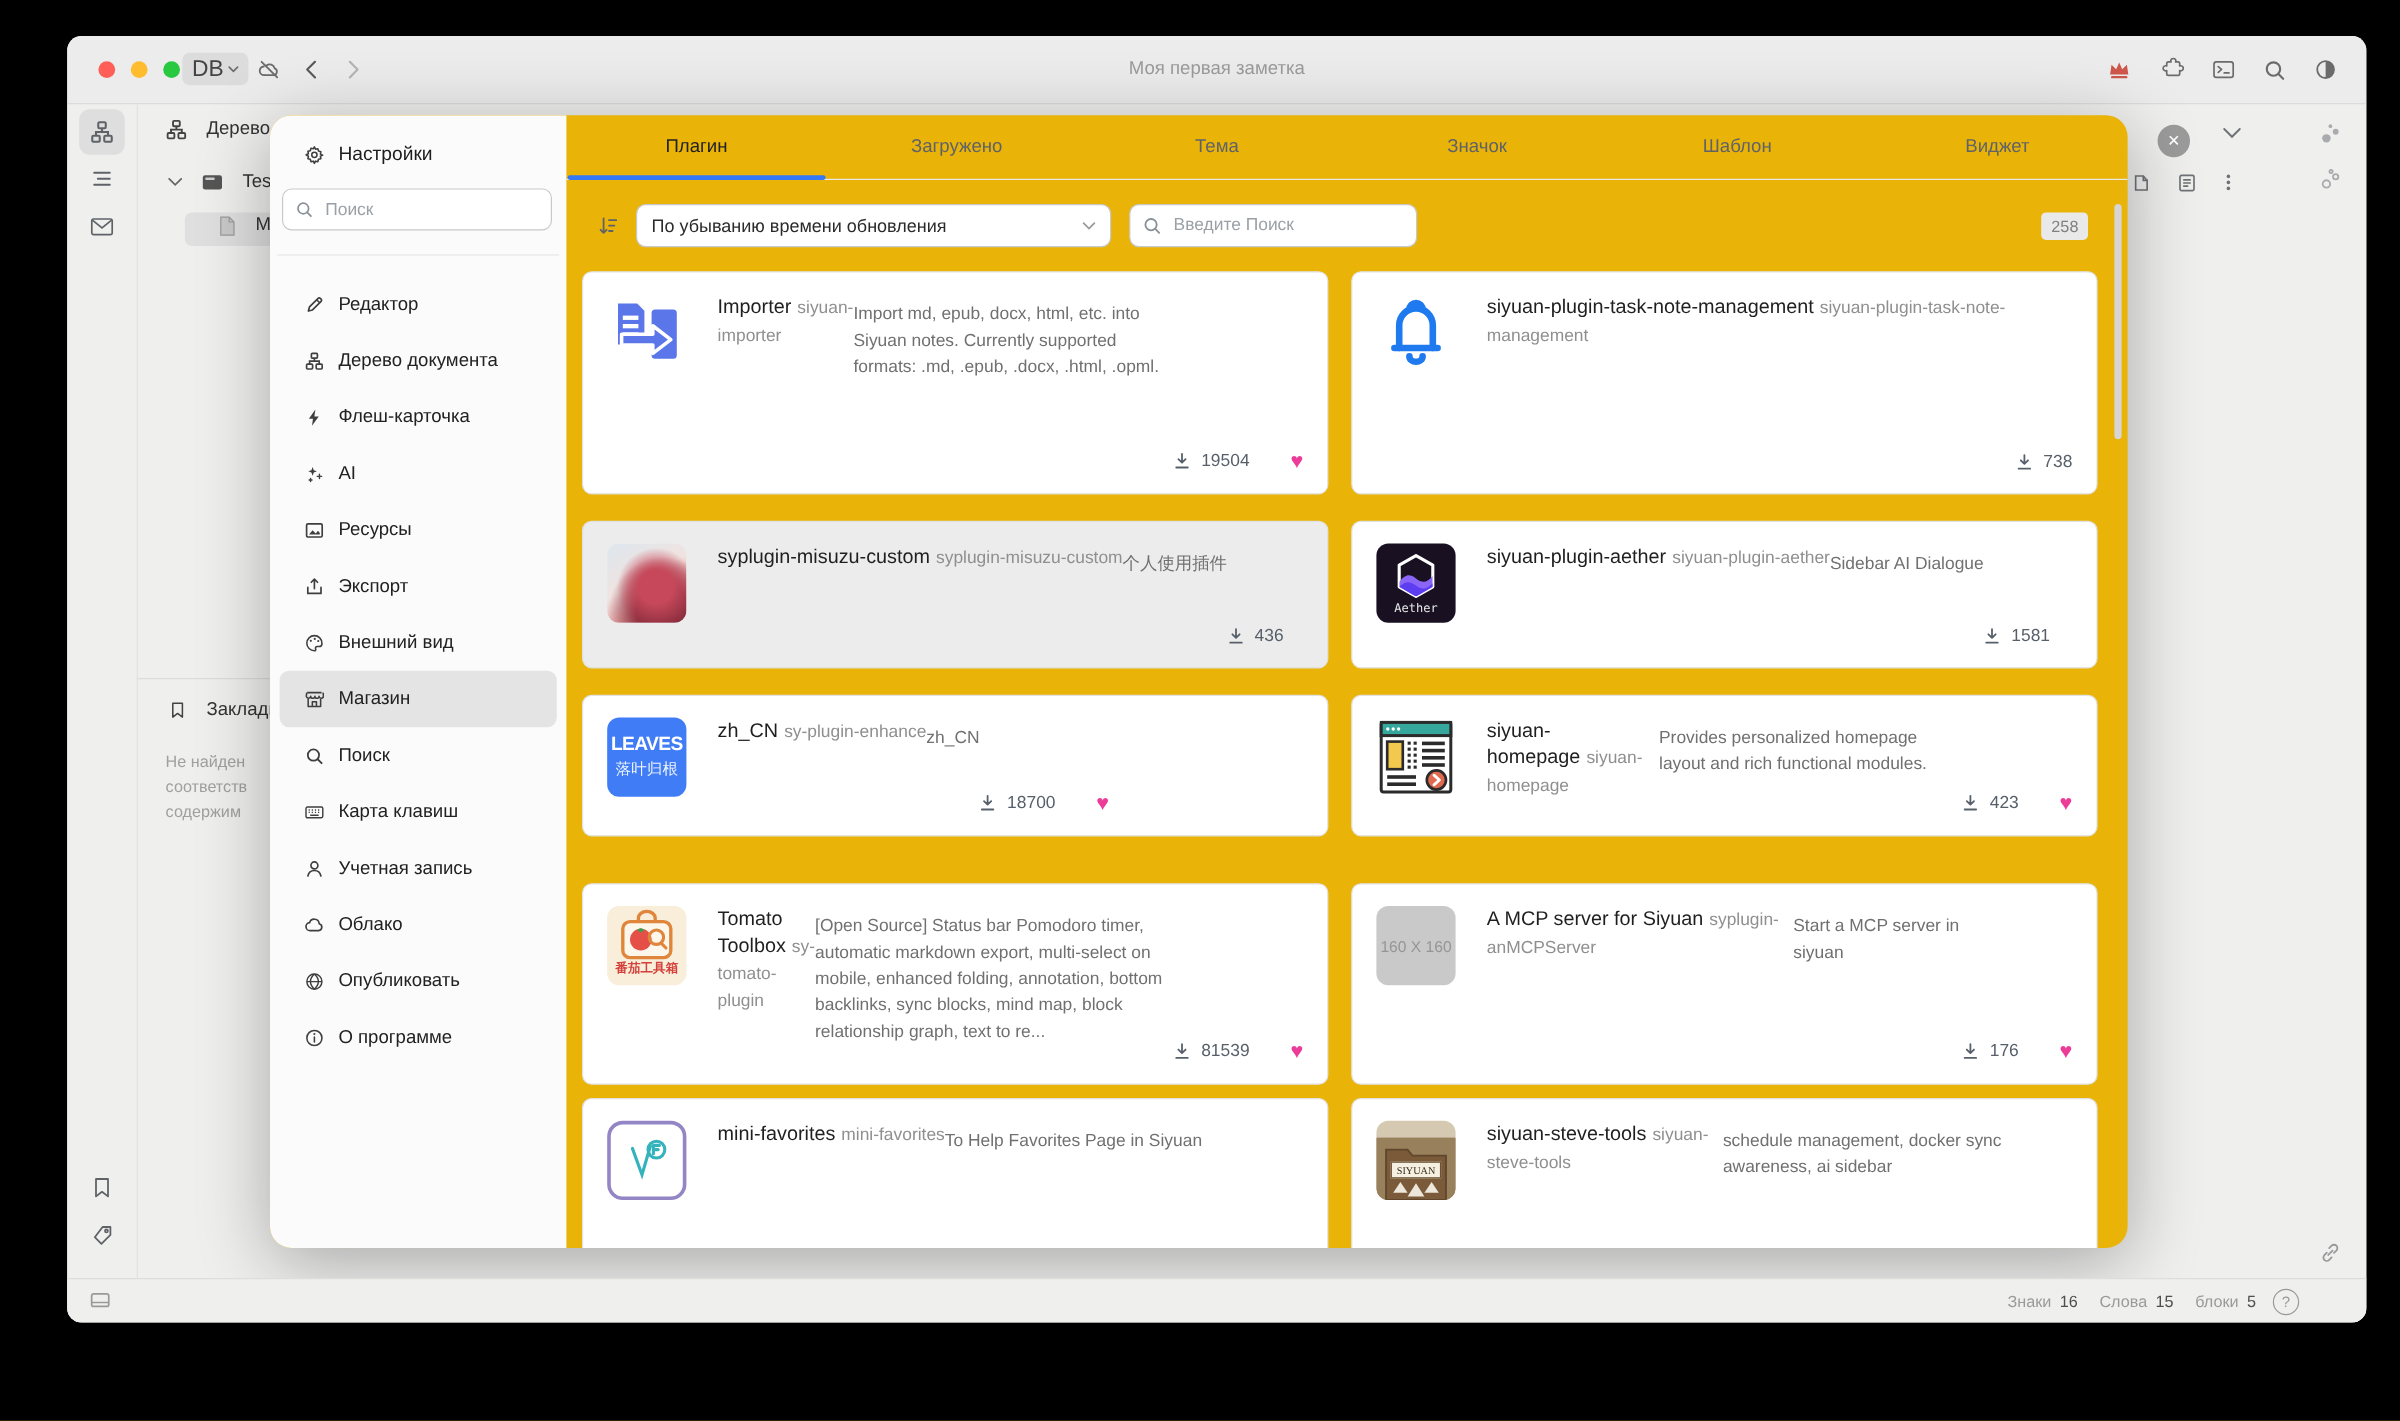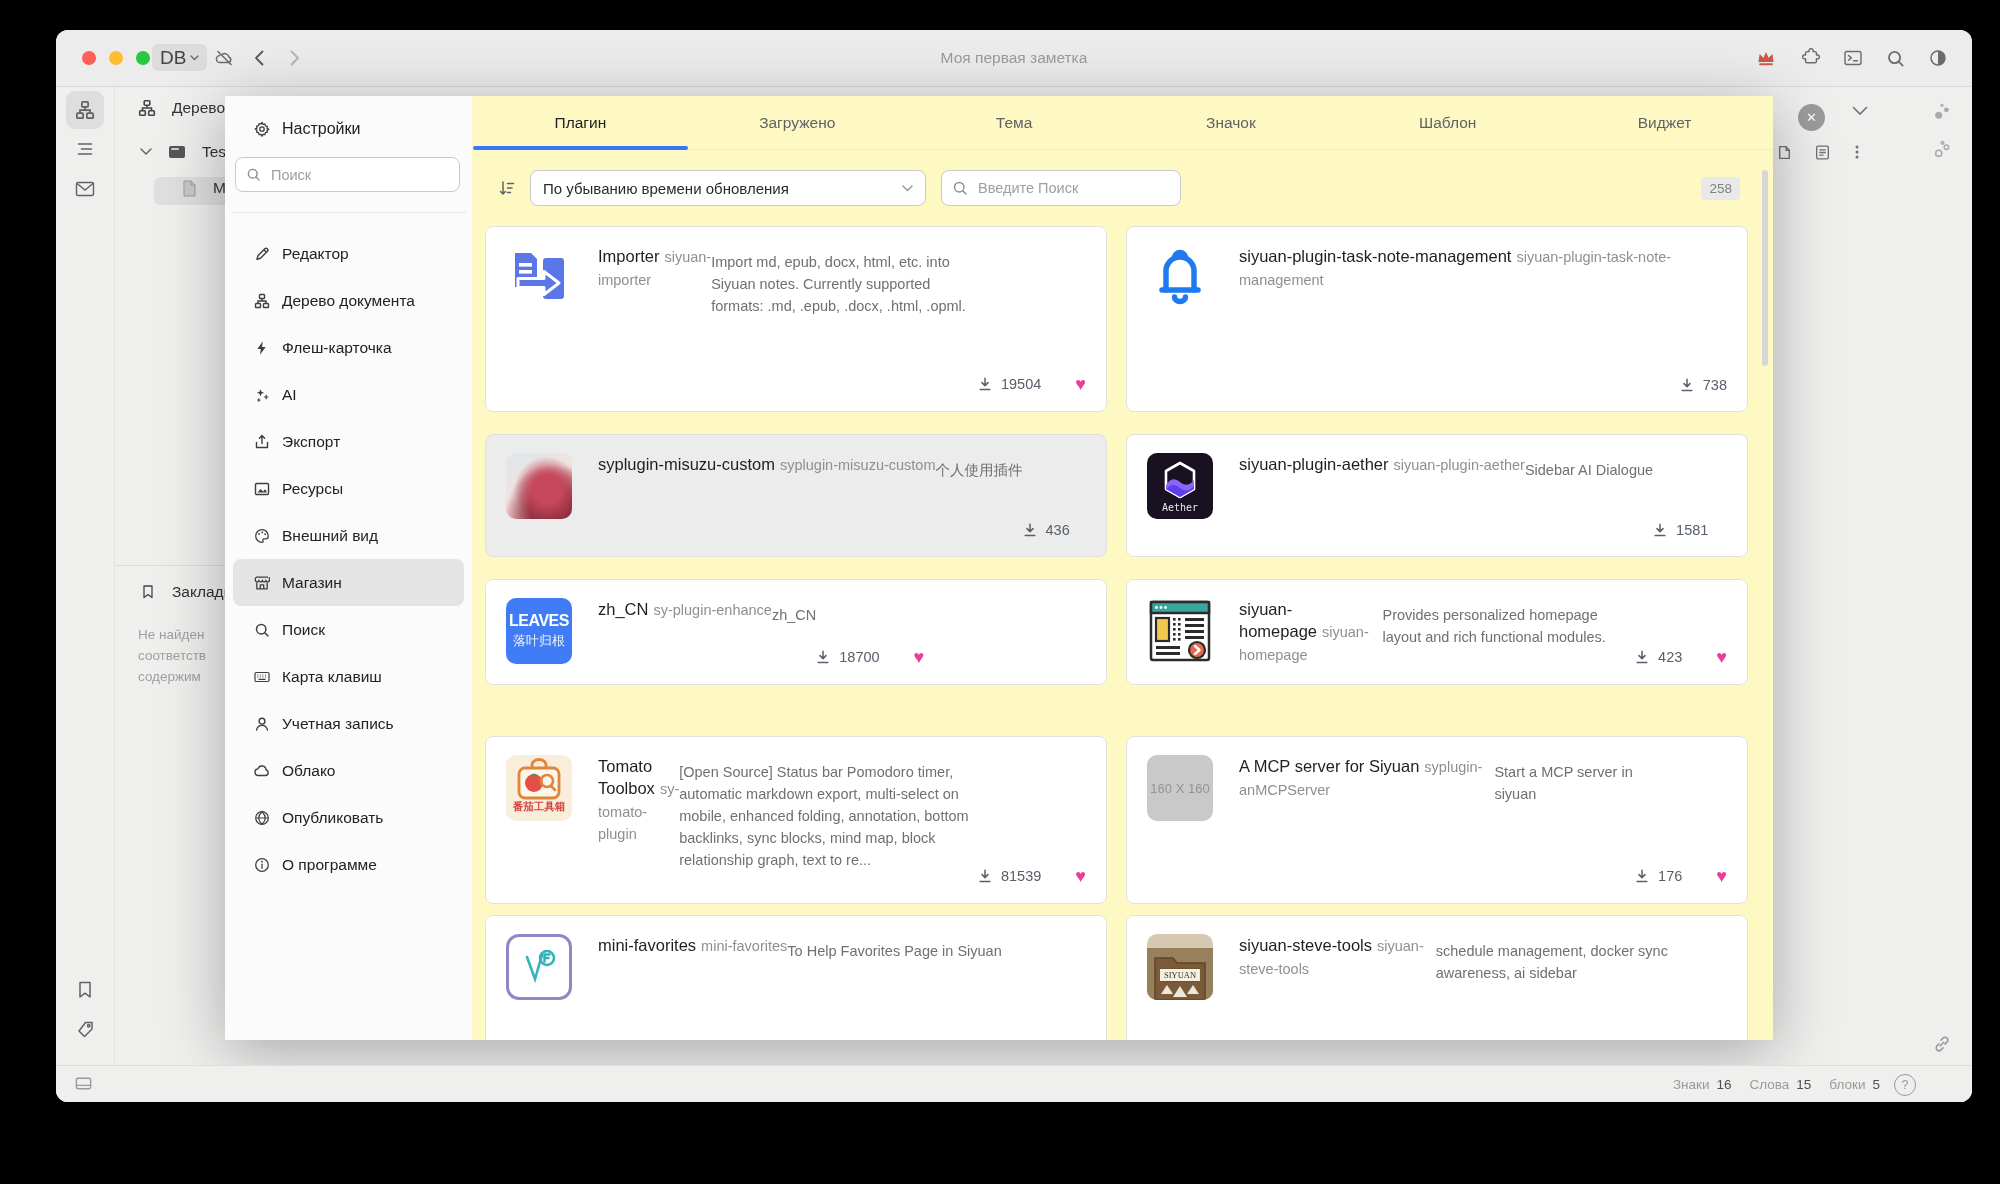--- a/index.html
+++ b/index.html
@@ -39,21 +39,21 @@
   .plain-ic{position:absolute;color:#6f7276;}
   
   .statusbar{position:absolute;left:0;right:0;bottom:0;height:36px;background:#efefee;border-top:1px solid #ddddDC;}
   .sb-right{position:absolute;right:92px;top:0;height:36px;display:flex;align-items:center;gap:18px;font-size:13.5px;color:#9a9a9a;}
   .sb-pair{display:flex;gap:7px;align-items:center;}
   .sb-num{color:#4f4f4f;}
   .sb-help{position:absolute;right:56px;top:8px;width:20px;height:20px;border:1.4px solid #9a9a9a;border-radius:50%;
            color:#9a9a9a;display:flex;align-items:center;justify-content:center;font-size:12.5px;}
   .sb-left-ic{position:absolute;left:18px;top:8px;color:#9a9a9a;}
   
-  .dialog{position:absolute;left:169px;top:9px;width:1548px;height:944px;background:#fef9c3;border-radius:0;
+  .dialog{position:absolute;left:169px;top:9px;width:1548px;height:944px;background:#eab308;border-radius:18px;
           box-shadow:0 12px 60px rgba(0,0,0,.30);overflow:hidden;}
   .sidebar{position:absolute;left:0;top:0;bottom:0;width:247px;background:#fbfbfb;}
   .sb-header{position:absolute;left:29px;top:24px;display:flex;align-items:center;gap:12px;font-size:16px;color:#1d1d1d;}
   .sb-search{position:absolute;left:10px;top:61px;width:225px;height:35px;border:1px solid #c9c9c9;border-radius:8px;
              background:#fff;display:flex;align-items:center;gap:8px;padding:0 10px;box-sizing:border-box;}
   .sb-search input{border:none;outline:none;flex:1;font-size:14.5px;font-family:"Liberation Sans",sans-serif;color:#333;background:transparent;min-width:0;}
   .sb-search input::placeholder{color:#9aa0a6;}
   .sb-divider{position:absolute;left:6px;top:116px;width:235px;height:1px;background:#e7e7e7;}
   .menu{position:absolute;left:0;top:134px;right:0;}
   .menu-item{height:47px;margin:0 8px;padding-left:21px;display:flex;align-items:center;gap:12px;
@@ -356,32 +356,32 @@
             <span>Флеш-карточка</span>
           </div>
           <div class="menu-item">
             <svg class="mi-ic" viewBox="0 0 16 16" fill="none" stroke="currentColor" stroke-width="1.2" stroke-linecap="round">
                 <path d="M6.5 2.2l1 2.6 2.6 1-2.6 1-1 2.6-1-2.6-2.6-1 2.6-1z" fill="currentColor" stroke="none"></path>
                 <path d="M12.2 8.2v3.6M10.4 10h3.6M4.8 11.8v2.4M3.6 13h2.4"></path>
               </svg>
             <span>AI</span>
           </div>
           <div class="menu-item">
+            <svg class="mi-ic" viewBox="0 0 16 16" fill="none" stroke="currentColor" stroke-width="1.4">
+                <rect x="1.5" y="2.5" width="13" height="11" rx="1.2"></rect>
+                <path d="M3.5 11.5l3-3.6 2.6 2.6 1.9-2.2 1.5 1.9v1.3z" fill="currentColor" stroke="none"></path>
+              </svg>
+            <span>Ресурсы</span>
+          </div>
+          <div class="menu-item">
             <svg class="mi-ic" viewBox="0 0 16 16" fill="none" stroke="currentColor" stroke-width="1.4" stroke-linecap="round" stroke-linejoin="round">
                 <path d="M8 9.5V1.8M5.4 4.2L8 1.6l2.6 2.6"></path>
                 <path d="M2.5 8.5v5h11v-5"></path>
               </svg>
             <span>Экспорт</span>
-          </div>
-          <div class="menu-item">
-            <svg class="mi-ic" viewBox="0 0 16 16" fill="none" stroke="currentColor" stroke-width="1.4">
-                <rect x="1.5" y="2.5" width="13" height="11" rx="1.2"></rect>
-                <path d="M3.5 11.5l3-3.6 2.6 2.6 1.9-2.2 1.5 1.9v1.3z" fill="currentColor" stroke="none"></path>
-              </svg>
-            <span>Ресурсы</span>
           </div>
           <div class="menu-item">
             <svg class="mi-ic" viewBox="0 0 16 16" fill="none" stroke="currentColor" stroke-width="1.3">
                 <path d="M8 1.7a6.3 6.3 0 1 0 0 12.6c1 0 1.4-.7 1-1.5-.5-1 .1-2 1.3-2h1.6c1.4 0 2.4-1 2.4-2.6C14.3 4.4 11.5 1.7 8 1.7z"></path>
                 <circle cx="5" cy="6" r=".9" fill="currentColor" stroke="none"></circle>
                 <circle cx="8.3" cy="4.4" r=".9" fill="currentColor" stroke="none"></circle>
                 <circle cx="11.2" cy="6.2" r=".9" fill="currentColor" stroke="none"></circle>
               </svg>
             <span>Внешний вид</span>
           </div>
@@ -564,21 +564,21 @@
                       <use href="#i-dl"></use>
                     </svg>
                     <span>1581</span>
                   </span>
 
               </div>
             </div>
           </div>
         </div>
 
-        <div class="crow" style="top:483px;height:106px">
+        <div class="crow" style="top:483px;height:118px">
           <div class="card">
             <div class="card-icon ic-leaves">
               <span class="l1">LEAVES</span>
               <span class="l2">落叶归根</span>
             </div>
             <div class="card-body">
               <div class="card-title"><span>zh_CN</span><span class="pid">sy-plugin-enhance</span></div>
               <div class="card-desc">zh_CN</div>
               <div class="card-foot">
                 <span class="dl">

